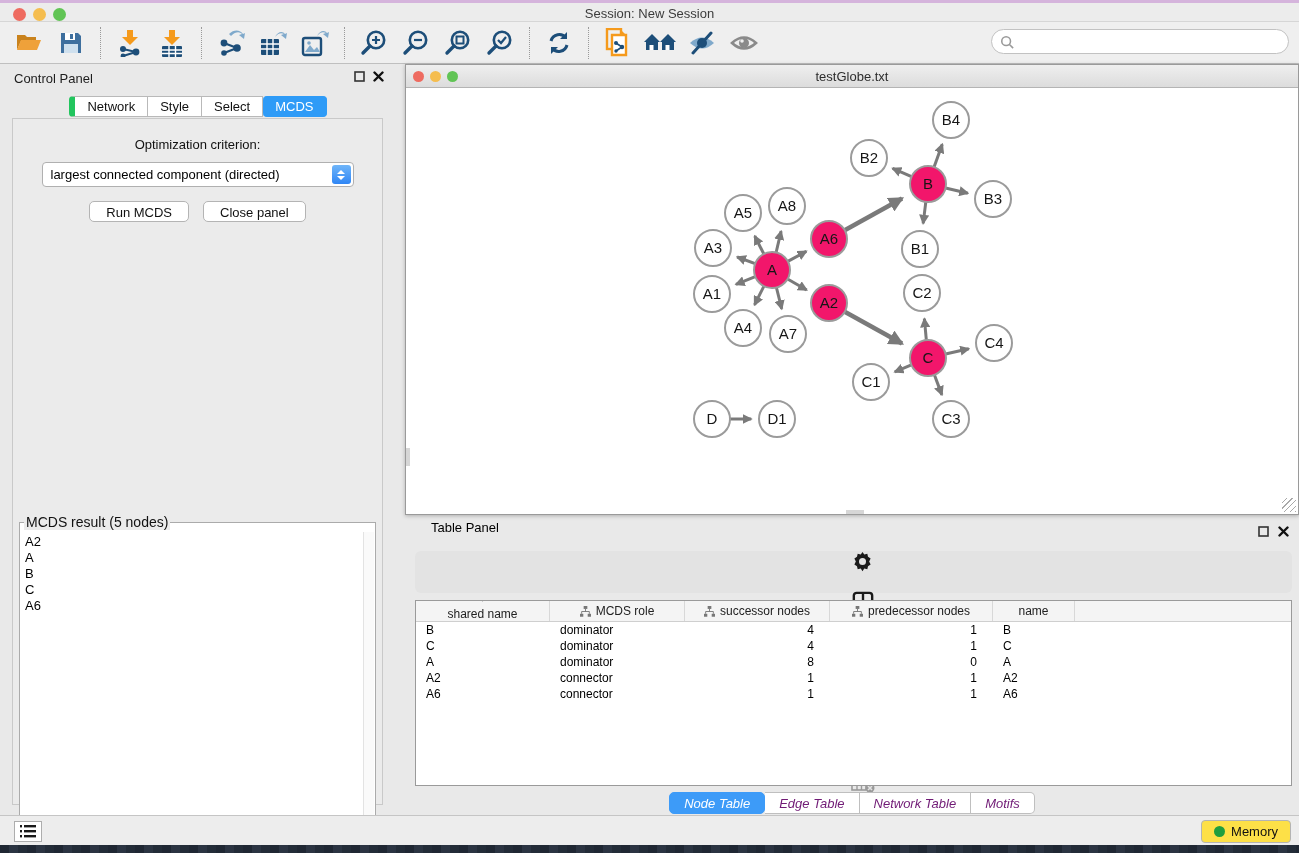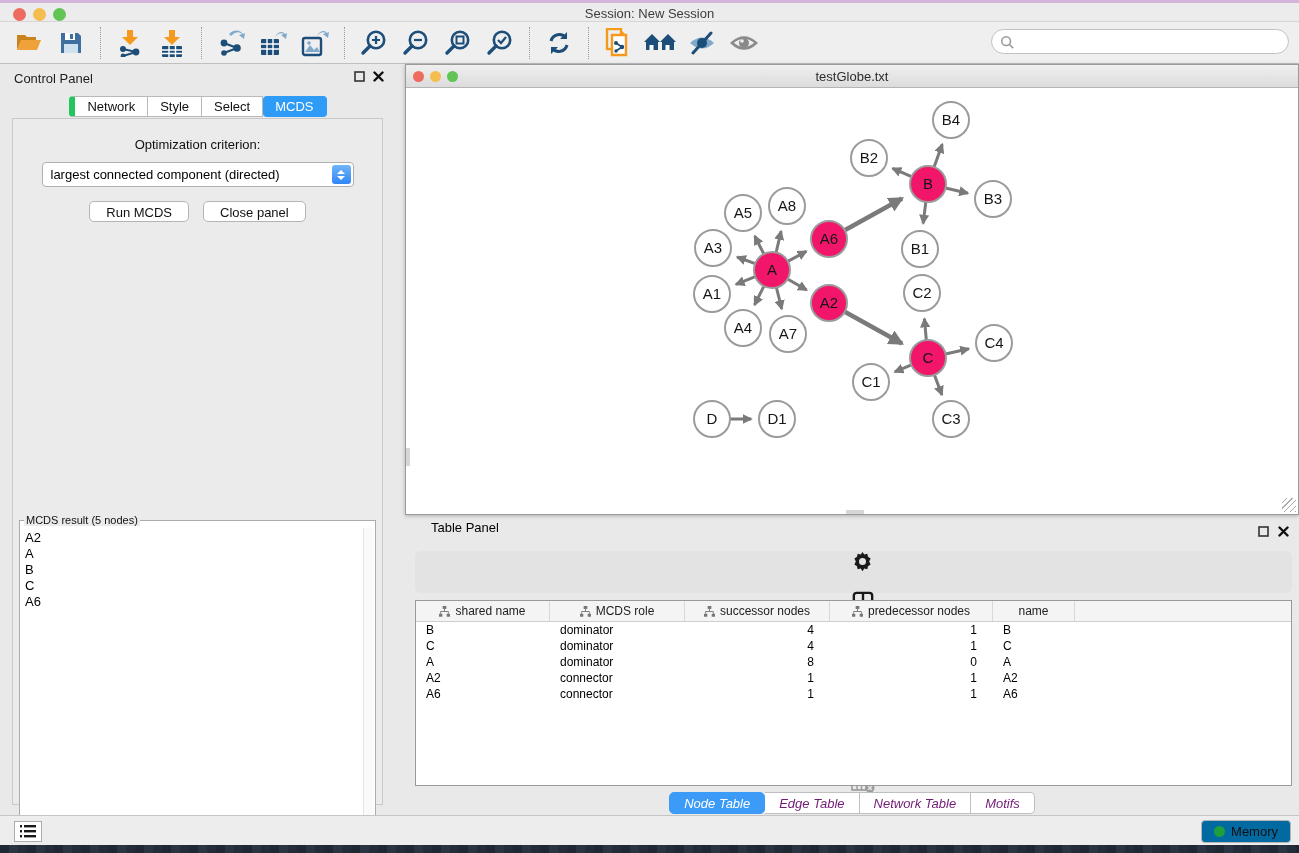--- a/index.html
+++ b/index.html
@@ -41,21 +41,21 @@
   .stepper { position:absolute; right:2px; top:2px; width:19px; height:19px; border-radius:3px;
     background:linear-gradient(#6FB5F9,#2F86F5); display:flex; flex-direction:column;
     align-items:center; justify-content:center; gap:2px; }
   .chev { width:0; height:0; border-left:4px solid transparent; border-right:4px solid transparent; }
   .chev.up { border-bottom:4px solid #fff; } .chev.dn { border-top:4px solid #fff; }
   .btnrow { display:flex; justify-content:center; gap:14px; margin-top:14px; }
   .cbtn { height:21px; padding:2px 16px 0; background:#fff; border:1px solid #B4B4B4; border-radius:5px;
     font-size:13px; color:#111; }
   .result-fs { position:absolute; left:6px; top:395px; width:357px; height:335px;
     border:1px solid #ABABAB; background:#fff; }
-  .result-fs legend { font-size:11px; color:#111; margin-left:4px; padding:0 2px; background:#EBEBEB; }
+  .result-fs legend { font-size:14px; color:#111; margin-left:4px; padding:0 2px; background:#EBEBEB; }
   .result-list { position:absolute; left:1px; top:2px; bottom:1px; right:12px; background:#fff;
     font-size:13px; line-height:16px; padding:2px 0 0 4px; color:#000; }
   .result-scroll { position:absolute; right:1px; top:2px; bottom:1px; width:11px; background:#FAFAFA;
     border-left:1px solid #E3E3E3; }
 
   
   .netwin { position:absolute; left:405px; top:64px; width:894px; height:451px;
     border:1px solid #9A9A9A; background:#fff; box-shadow:0 1px 4px rgba(0,0,0,.25); }
   .netwin-titlebar { position:relative; height:23px; background:linear-gradient(#EFEFEF,#DCDCDC);
     border-bottom:1px solid #B4B4B4; }
@@ -90,21 +90,21 @@
     border:1px solid #BFBFBF; border-left:none; }
   .tp-tab:first-child { border-left:1px solid #BFBFBF; border-radius:5px 0 0 5px; }
   .tp-tab:last-child { border-radius:0 5px 5px 0; }
   .tp-tab.sel { background:#3D9BF8; border-color:#3D9BF8; color:#fff; border-radius:5px; }
 
   
   .statusbar { position:absolute; left:0; top:815px; width:1299px; height:30px; background:#EDEDED;
     border-top:1px solid #C5C5C5; }
   .list-btn { position:absolute; left:14px; top:5px; width:28px; height:21px; background:#fff;
     border:1px solid #ADADAD; display:flex; align-items:center; justify-content:center; }
-  .mem-btn { position:absolute; right:8px; top:4px; height:23px; background:#0369a1; border:1px solid #B4B4B4;
+  .mem-btn { position:absolute; right:8px; top:4px; height:23px; background:#fde047; border:1px solid #B4B4B4;
     border-radius:4px; display:flex; align-items:center; gap:6px; padding:0 12px; font-size:13px; color:#111; }
   .mem-dot { width:11px; height:11px; border-radius:50%; background:#1F9E3E; }
   .desktop-strip { position:absolute; left:0; top:845px; width:1299px; height:8px;
     background:repeating-linear-gradient(90deg,#1f2733 0 9px,#2b3442 9px 18px,#232c38 18px 27px); }
 </style>
 </head>
 <body>
 
 <div id="root">
 
@@ -484,21 +484,21 @@
             <path d="M1 6h14M6 2v11M10.5 2v11" stroke="#9a9a9a" stroke-width="1.4"></path>
             <circle cx="19" cy="11" r="4.5" fill="#9a9a9a"></circle>
             <path d="M17 9l4 4M21 9l-4 4" stroke="#E3E3E3" stroke-width="1.6"></path>
           </svg>
       </span>
       <span class="fx">f(x)</span>
     </div>
 
     <div class="dtable">
       <div class="thead" id="thead">
-          <div class="th" style="width: 134px;">
+          <div class="th" style="width: 134px; flex-direction: column;">
             <svg width="11" height="11" viewBox="0 0 12 12">
               <rect x="4" y="0" width="4" height="3.2" fill="#777"></rect>
               <rect x="0" y="8.5" width="3.6" height="3.2" fill="#777"></rect>
               <rect x="8.4" y="8.5" width="3.6" height="3.2" fill="#777"></rect>
               <path d="M6 3.2v2.8M1.8 8.5V6h8.4v2.5" stroke="#777" fill="none"></path>
             </svg>
             <span>shared name</span>
           </div>
           <div class="th" style="width: 135px;">
             <svg width="11" height="11" viewBox="0 0 12 12">

